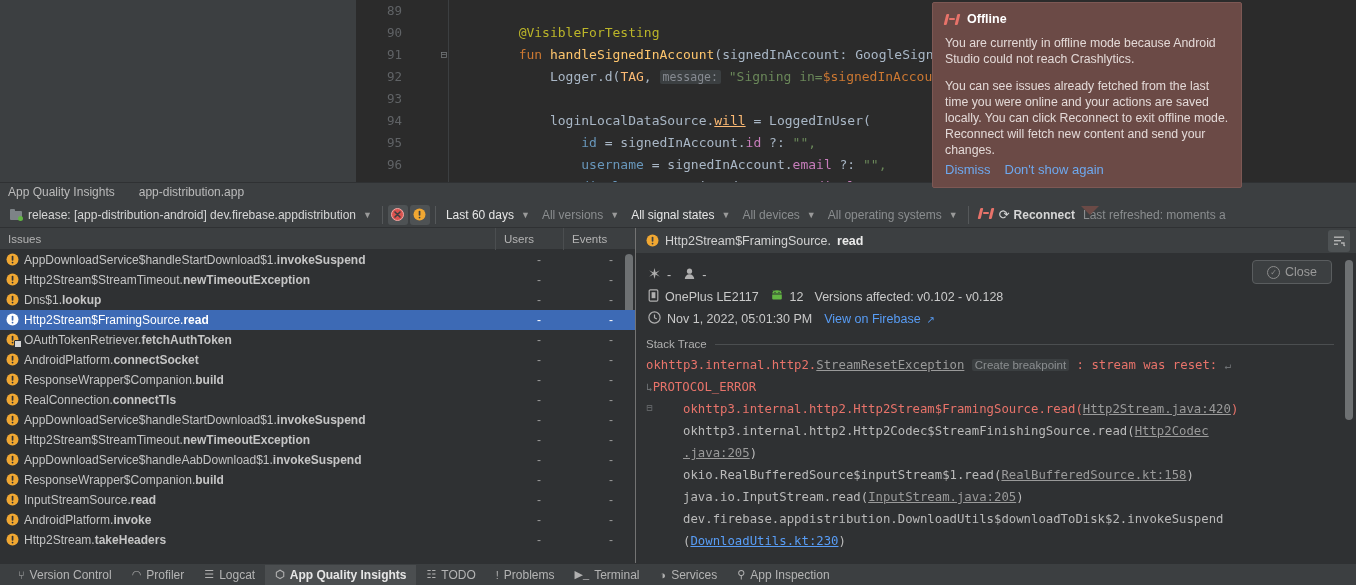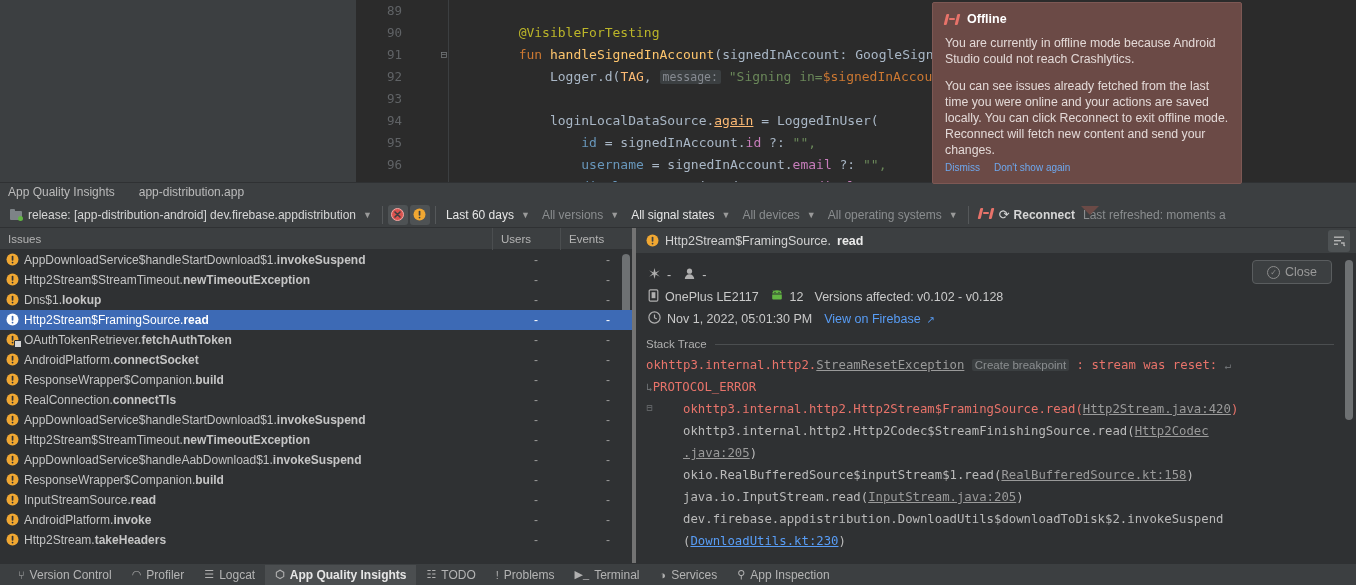--- a/index.html
+++ b/index.html
@@ -106,21 +106,21 @@
   }
   .greendot {
     position: absolute; left: 8px; top: 7px; width: 5px; height: 5px;
     border-radius: 50%; background: #62b543; z-index: 2;
   }
 
   
   .split { display: flex; height: 336px; }
   .left-pane {
     width: 636px; background: #3c3f41; position: relative;
-    border-right: 4px solid #737373;
+    border-right: 1px solid #737373;
   }
   .right-pane { flex: 1; background: #3c3f41; position: relative; }
 
   .tbl-head {
     height: 22px; display: flex; align-items: center;
     background: #3c3f41; border-bottom: 1px solid #2f3133;
     font-size: 11.5px; color: #b4b4b4;
   }
   .th-issues { flex: 1; padding-left: 8px; }
   .th-users  { width: 68px; padding-left: 8px; border-left: 1px solid #4b4e50; height: 22px; line-height: 22px; }
@@ -225,21 +225,21 @@
   .balloon {
     position: absolute; left: 932px; top: 2px; width: 310px;
     background: #6b4a46; border: 1px solid #7d5854; border-radius: 2px;
     padding: 9px 12px 10px 12px; z-index: 50;
   }
   .bl-head { display: flex; align-items: center; gap: 8px; margin-bottom: 9px; }
   .bl-title { font-size: 12.5px; font-weight: bold; color: #ffffff; }
   .bl-body { font-size: 12.3px; line-height: 16px; color: #e3d9d7; }
   .bl-body p { margin-bottom: 11px; }
   .bl-actions { display: flex; gap: 14px; margin-top: 2px; }
-  .bl-link { color: #6ea8ee; font-size: 10px; }
+  .bl-link { color: #6ea8ee; font-size: 13px; }
   .bl-arrow {
     position: absolute; left: 1081px; top: 206px; width: 0; height: 0;
     border-left: 9px solid transparent; border-right: 9px solid transparent;
     border-top: 9px solid #6b4a46; z-index: 49;
   }
   .plug-ic {
     display: inline-flex; align-items: center; gap: 1px;
   }
   .plug-ic i {
     display: block; width: 3px; height: 11px; background: #e8736a;
@@ -255,21 +255,21 @@
   <div class="editor">
     <div class="editor-left-blank"></div>
     <div class="code-area">
       <div class="gutter-line"></div>
       <div id="code-lines">
           <div class="code-row"><span class="gutter-num">89</span><span class="code-txt"></span></div>
           <div class="code-row"><span class="gutter-num">90</span><span class="code-txt"><span>        </span><span class="k-ann">@VisibleForTesting</span></span></div>
           <div class="code-row"><span class="gutter-num">91</span><span class="fold-mark">⊟</span><span class="code-txt"><span>        </span><span class="k-kw">fun </span><span class="k-fn">handleSignedInAccount</span><span class="k-pl">(signedInAccount: GoogleSignInAccount?, result: Result&lt;Unit&gt;) {</span></span></div>
           <div class="code-row"><span class="gutter-num">92</span><span class="code-txt"><span>            </span><span class="k-pl">Logger.d(</span><span class="k-fld">TAG</span><span class="k-pl">, </span><span class="k-hint">message:</span><span> </span><span class="k-str">"Signing in=</span><span class="k-kw">$signedInAccount</span><span class="k-str">")</span></span></div>
           <div class="code-row"><span class="gutter-num">93</span><span class="code-txt"></span></div>
-          <div class="code-row"><span class="gutter-num">94</span><span class="code-txt"><span>            </span><span class="k-pl">loginLocalDataSource.</span><span class="k-fld k-und">again</span><span class="k-pl"> = LoggedInUser(</span></span></div>
+          <div class="code-row"><span class="gutter-num">94</span><span class="code-txt"><span>            </span><span class="k-pl">loginLocalDataSource.</span><span class="k-fld k-und">will</span><span class="k-pl"> = LoggedInUser(</span></span></div>
           <div class="code-row"><span class="gutter-num">95</span><span class="code-txt"><span>                </span><span class="k-num">id</span><span class="k-pl"> = signedInAccount.</span><span class="k-var">id</span><span class="k-pl"> ?: </span><span class="k-str">"",</span></span></div>
           <div class="code-row"><span class="gutter-num">96</span><span class="code-txt"><span>                </span><span class="k-num">username</span><span class="k-pl"> = signedInAccount.</span><span class="k-var">email</span><span class="k-pl"> ?: </span><span class="k-str">"",</span></span></div>
           <div class="code-row"><span class="gutter-num">97</span><span class="code-txt"><span>                </span><span class="k-num">displayName</span><span class="k-pl"> = signedInAccount.</span><span class="k-var">displayName</span><span class="k-pl"> ?: </span><span class="k-str">""</span></span></div>
         </div>
     </div>
   </div>
 
   <div class="toolwin">
 
     <div class="tw-tabs">

